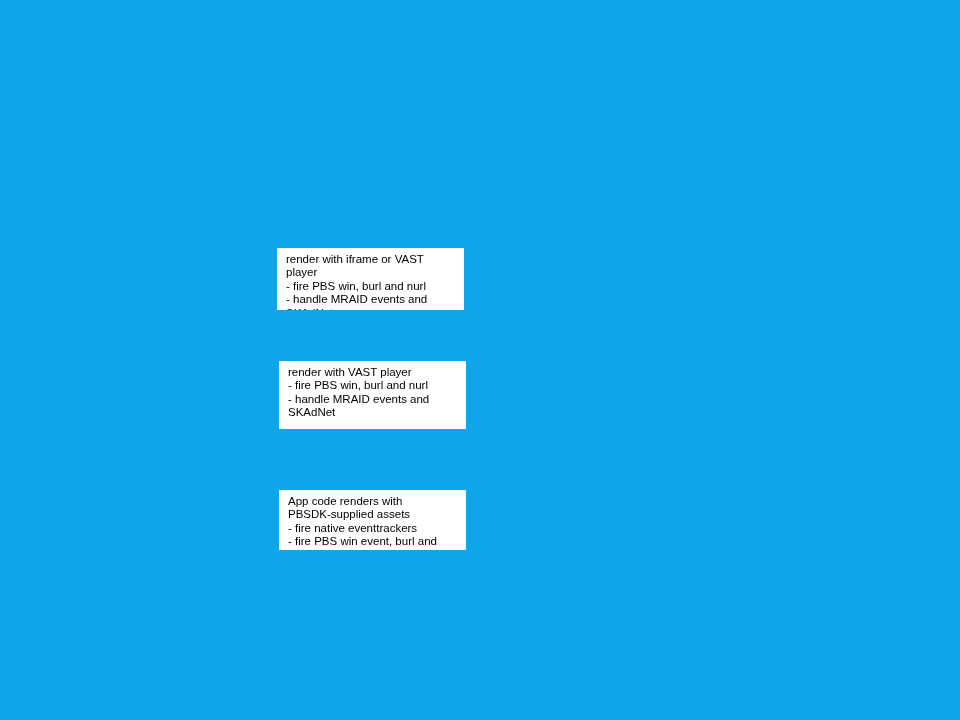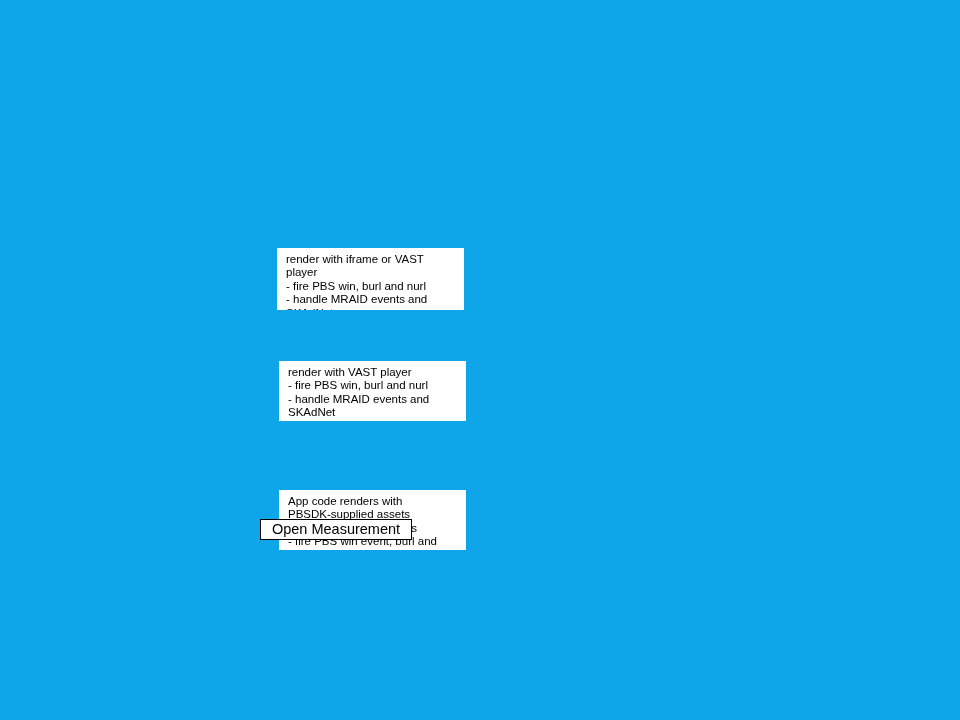--- a/index.html
+++ b/index.html
@@ -48,24 +48,23 @@
 </style>
 </head>
 <body>
 
 <div class="canvas">
 
   <div class="note-box" style="left:277px; top:248px; width:187px; height:62px;">render with iframe or VAST player
 - fire PBS win, burl and nurl
 - handle MRAID events and SKAdNet</div>
 
-  <div class="note-box" style="left:279px; top:361px; width:187px; height:60px;">render with VAST player
+  <div class="note-box" style="left:279px; top:361px; width:187px; height:68px;">render with VAST player
  - fire PBS win, burl and nurl
  - handle MRAID events and SKAdNet</div>
 
   <div class="note-box" style="left:279px; top:450px; width:187px; height:60px;margin-top:40px;">App code renders with
 PBSDK-supplied assets
 - fire native eventtrackers
 - fire PBS win event, burl and nurl</div>
 
-  <div class="label-box" style="left:260px; top:519px; width:152px; height:21px;">Open Measurement</div>
 
 </div>
 
 </body></html>

